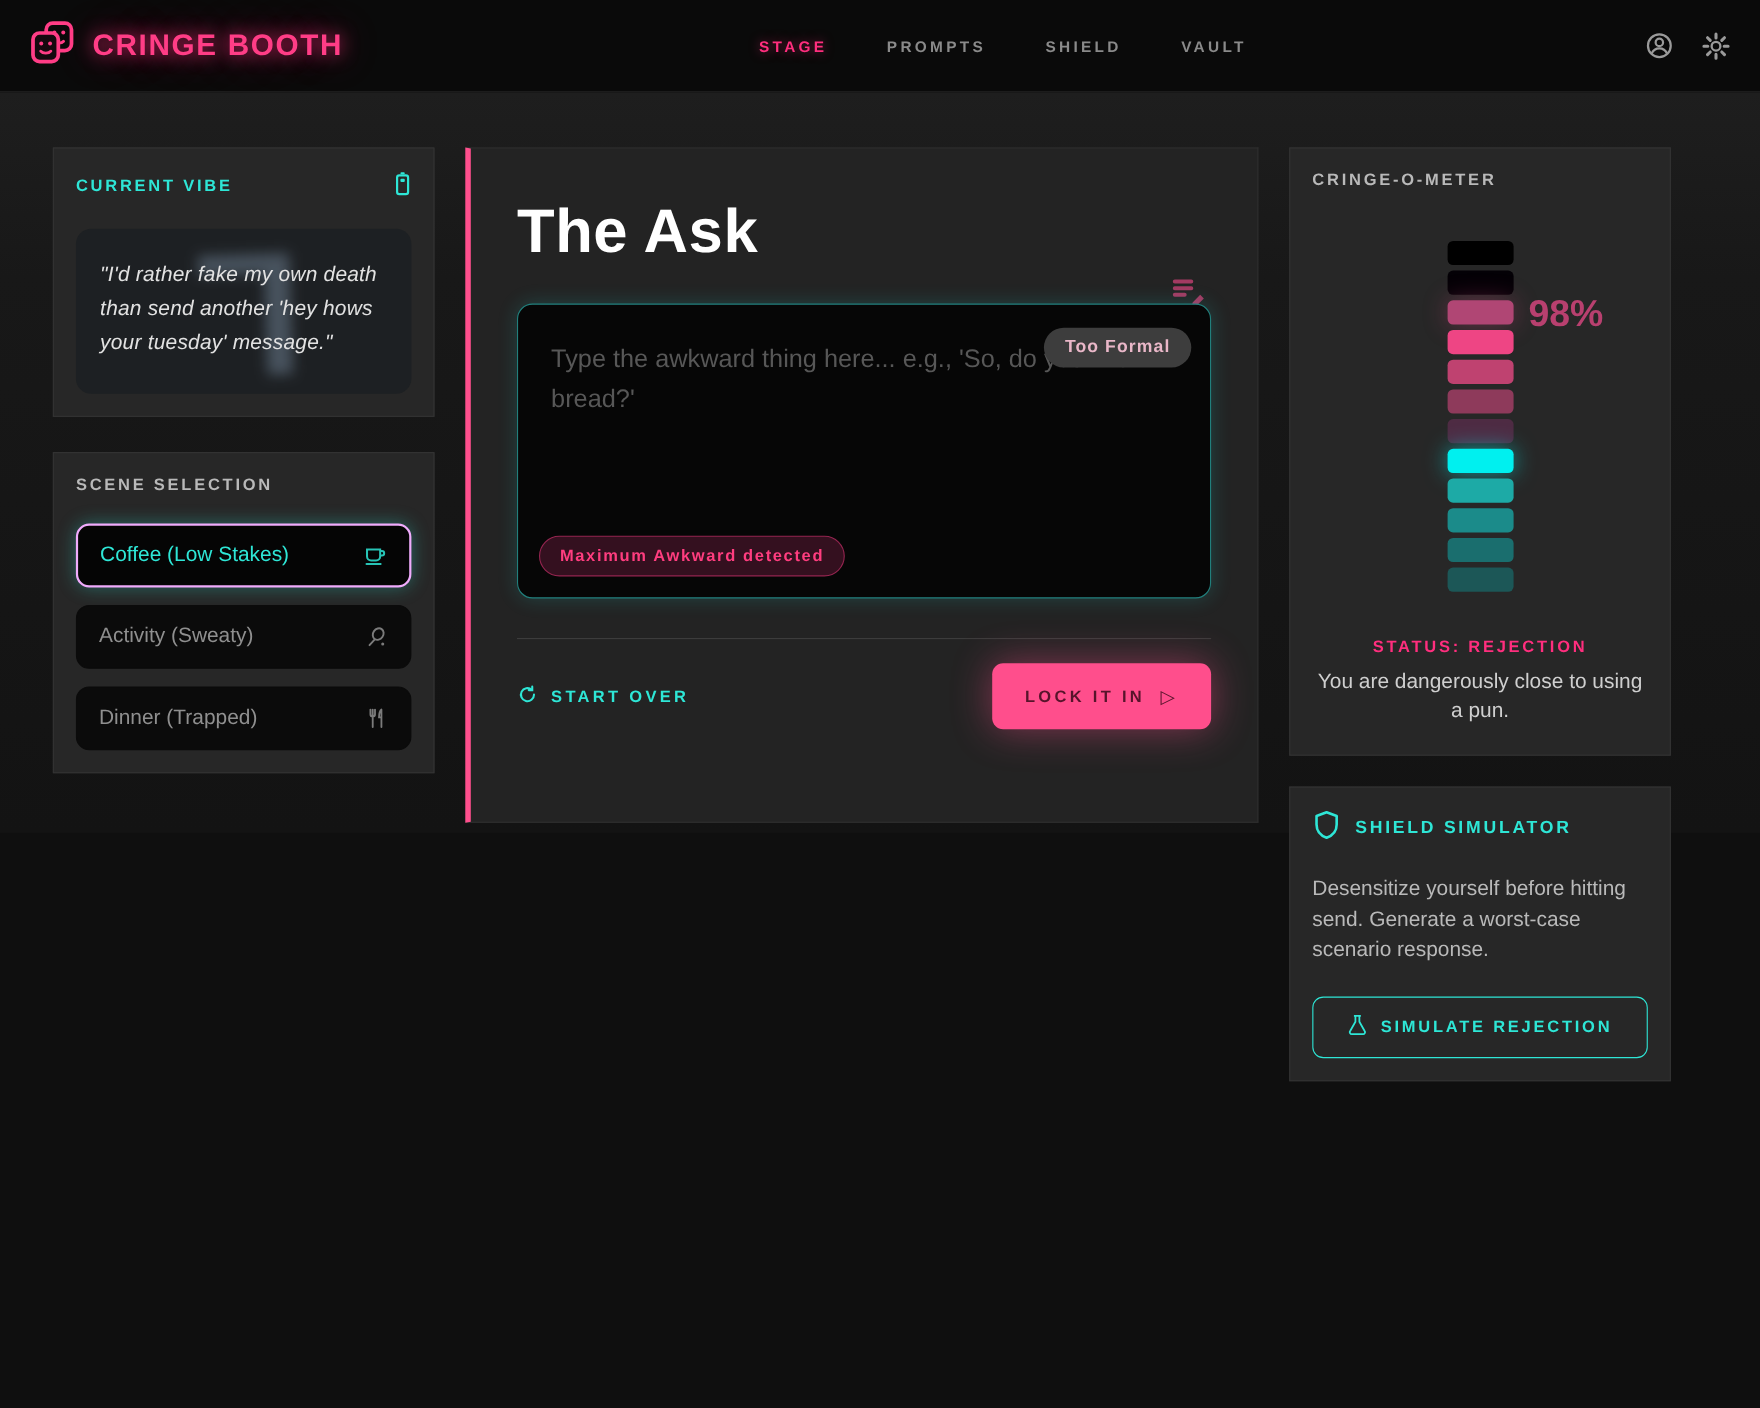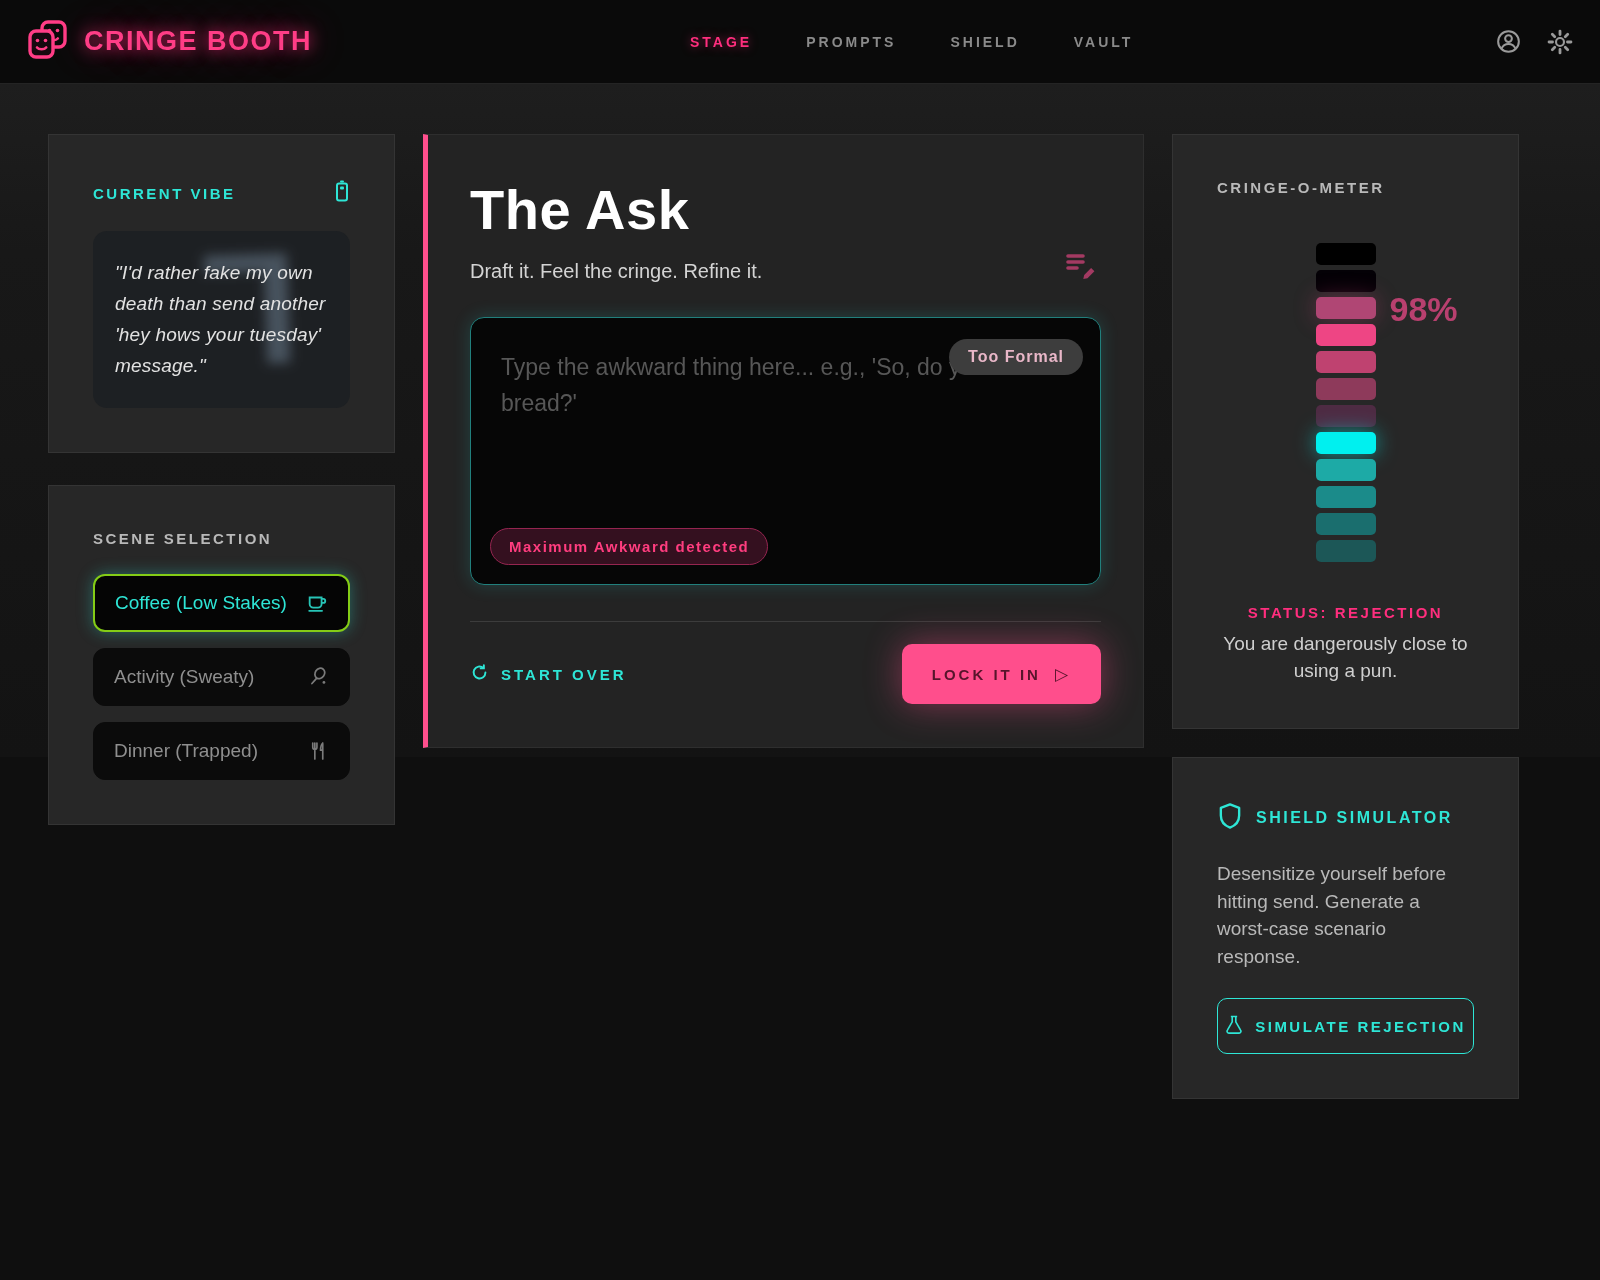--- a/index.html
+++ b/index.html
@@ -47,21 +47,21 @@
     display:grid; grid-template-columns:347px 1fr 347px;
     column-gap:28px;
     padding:50px 81px 0 48px;
     align-items:start;
   }
   .col { display:flex; flex-direction:column; }
 
   
   .card {
     background:#272727; border:1px solid #343434;
-    padding:44px;
+    padding:20px;
   }
   .card-label {
     font-size:15px; font-weight:bold; letter-spacing:2.5px; color:#b9b9b9;
   }
   .card-label.cyan { color:#2ee6d6; }
 
   
   .vibe-head { display:flex; align-items:center; justify-content:space-between; }
   .quote-box {
     position:relative; overflow:hidden;
@@ -85,21 +85,21 @@
   .scene-btn {
     height:58px; background:#0b0b0b; border:1px solid #0b0b0b; border-radius:12px;
     display:flex; align-items:center; justify-content:space-between;
     padding:0 20px; cursor:pointer;
     font-family:"Liberation Sans", sans-serif;
     font-size:19px; color:#8f8f8f;
   }
   .scene-btn .scene-ico { opacity:.85; display:flex; }
   .scene-btn.selected {
     color:#2ee6d6; background:#050505;
-    border:2px solid #84cc16;
+    border:2px solid #f0abfc;
     box-shadow:0 0 16px rgba(46,230,214,.35);
   }
 
   
   .main-card {
     position:relative;
     background:#232323; border:1px solid #2e2e2e;
     border-left:5px solid #ff4f8d;
     padding:42px 42px 28px 42px;
     min-height:614px;
@@ -277,21 +277,20 @@
                   <path d="M16.5 2.5c-2 1.5-2.6 6-2.6 8.5h2.6v10.5M16.5 2.5V21" stroke-linecap="round"></path>
                 </svg>
               </span>
             </button>
           </div>
         </section>
       </div>
 
       <section class="main-card">
         <h1 class="ask-title">The Ask</h1>
-        <p class="ask-sub">Draft it. Feel the cringe. Refine it.</p>
         <span class="edit-ico" style="cursor:pointer">
           <svg width="38" height="36" viewBox="0 0 24 24" fill="none">
             <path d="M4 6h10M4 10h10M4 14h6" stroke="#a33a62" stroke-width="2.4" stroke-linecap="round"></path>
             <path d="M14.8 18.6l4.6-4.6 2.2 2.2-4.6 4.6-2.8.6.6-2.8z" fill="#a33a62"></path>
           </svg>
         </span>
 
         <div class="draft-wrap">
           <textarea class="draft-input" placeholder="Type the awkward thing here... e.g., 'So, do you like bread?'" style=""></textarea>
           <span class="chip-top">Too Formal</span>

